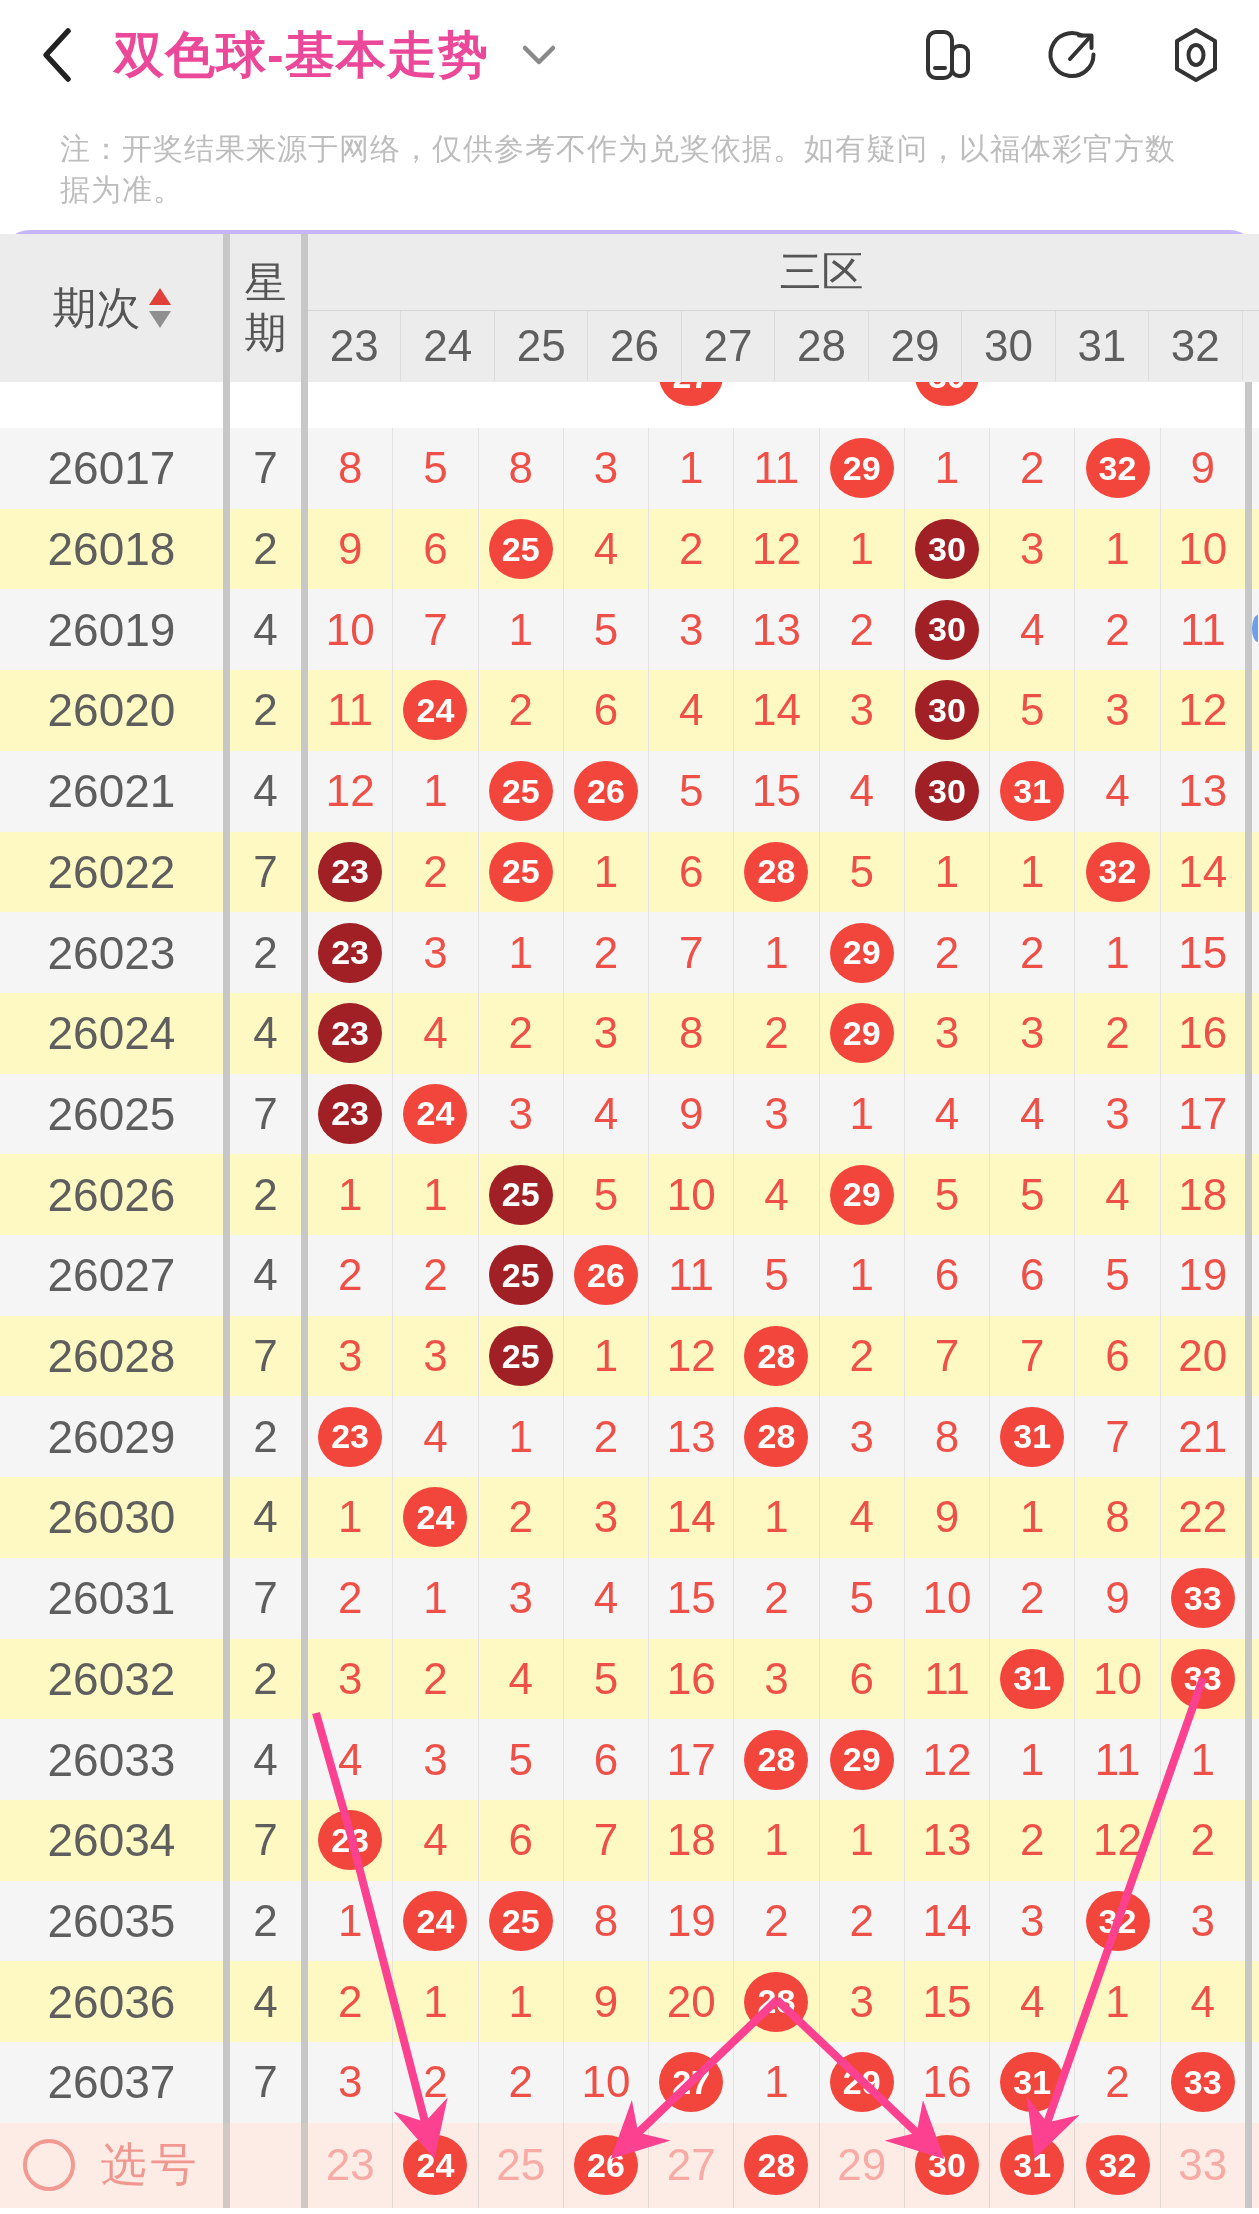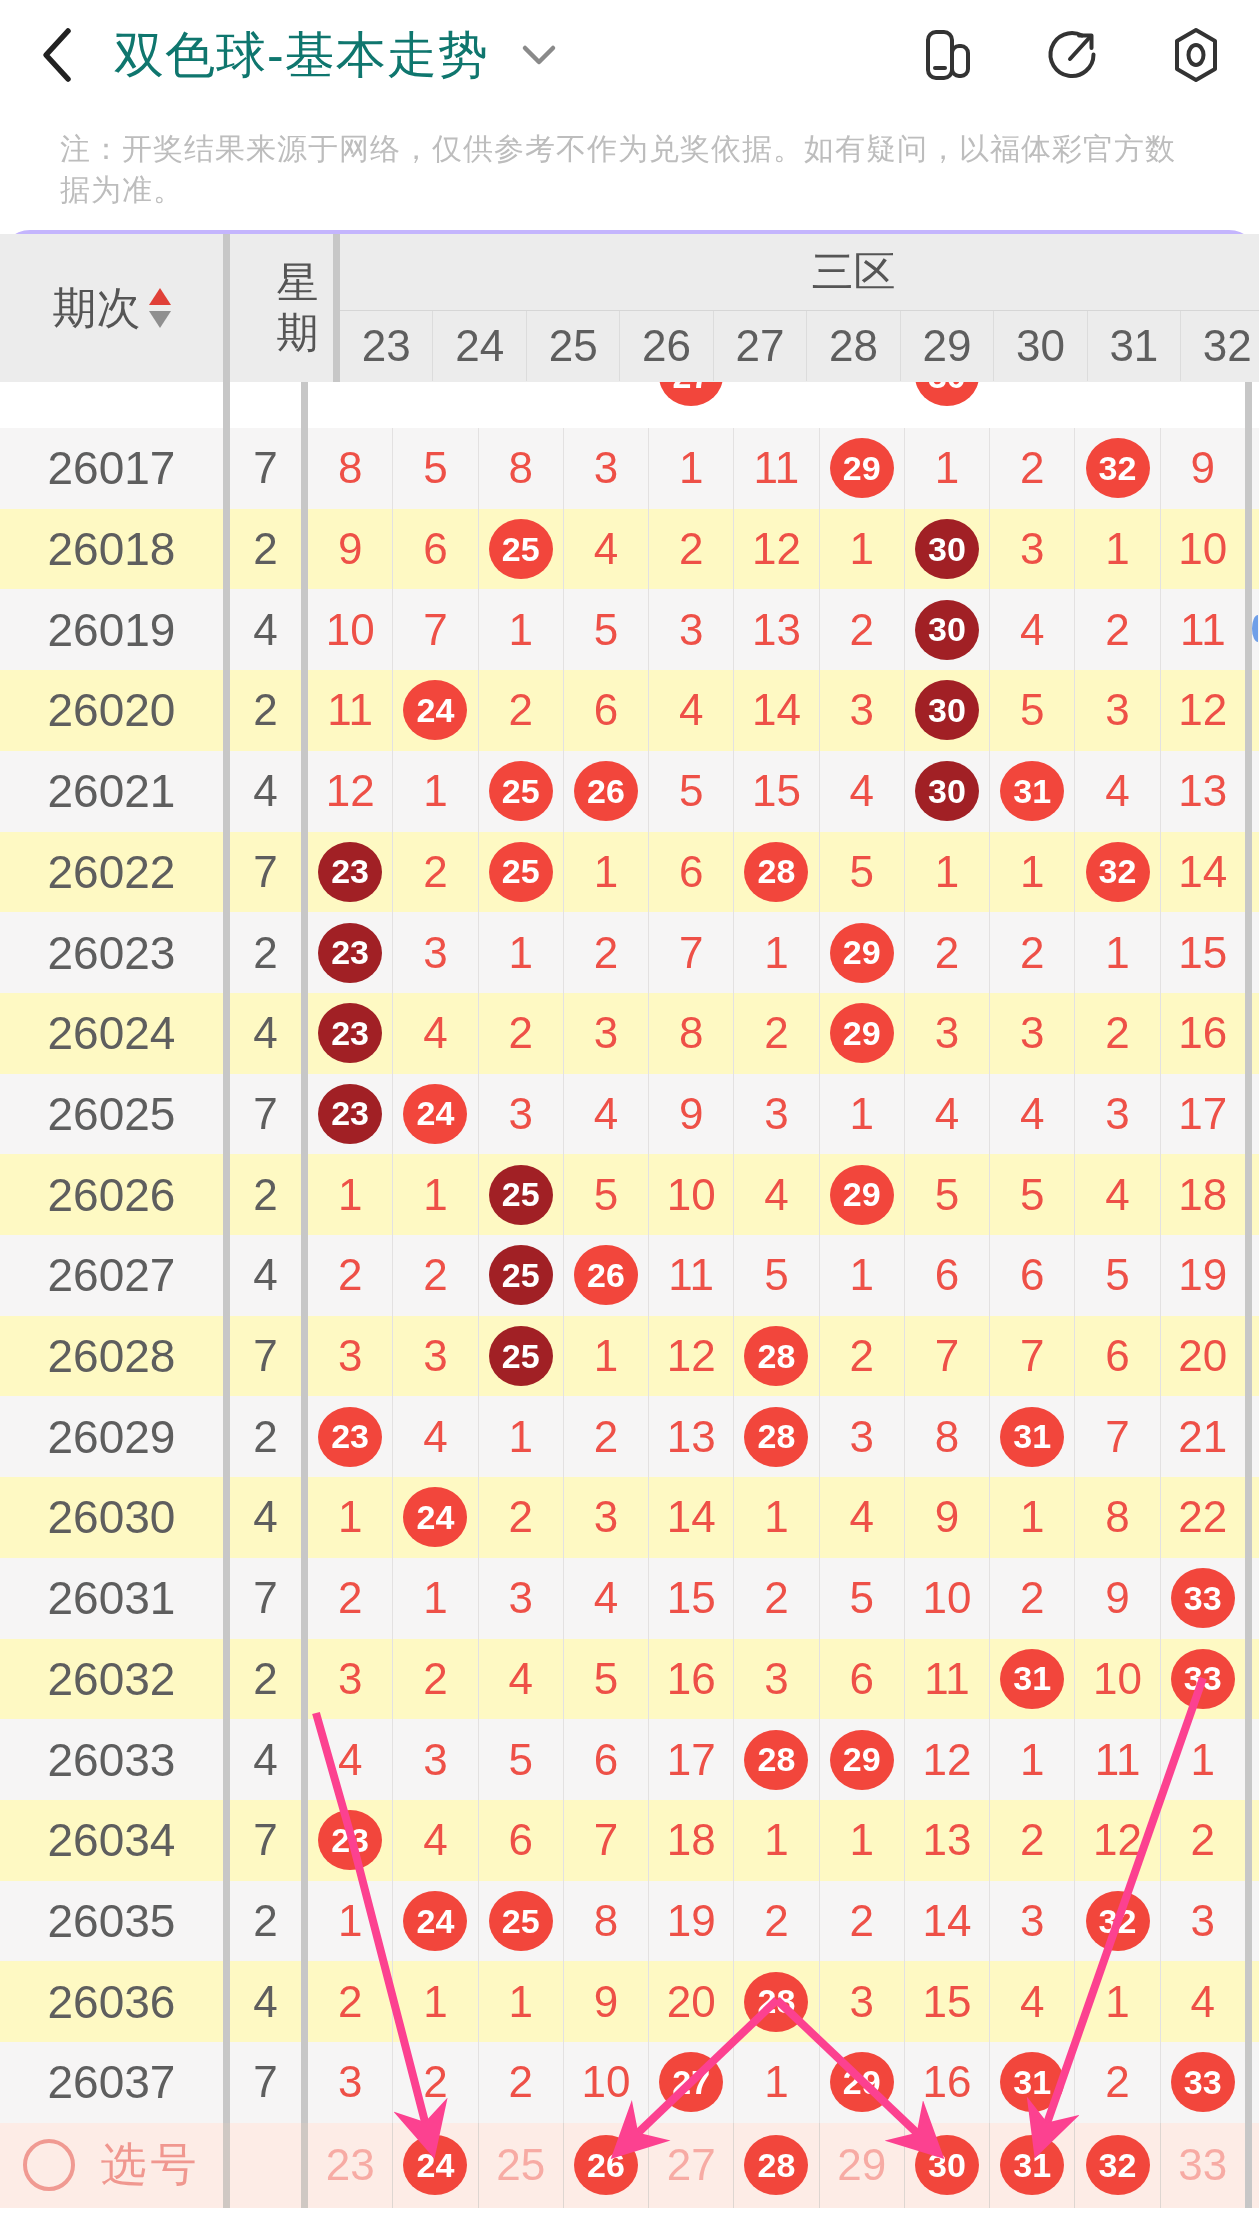--- a/index.html
+++ b/index.html
@@ -2,21 +2,21 @@
 <html><head>
 <meta charset="utf-8">
 <style>
   html,body{margin:0;padding:0;}
   body{width:1259px;height:2214px;background:#fff;font-family:"Liberation Sans","DejaVu Sans",sans-serif;position:relative;overflow:hidden;}
   .screen{position:relative;width:1259px;height:2214px;background:#fff;}
 
   
   .topbar{height:110px;display:flex;align-items:center;padding:0 34px;box-sizing:border-box;background:#fff;}
   .back{width:54px;height:60px;display:flex;align-items:center;justify-content:flex-start;cursor:pointer;}
-  .title{font-size:50px;font-weight:normal;color:#0f766e;margin-left:26px;letter-spacing:1px;}
+  .title{font-size:50px;font-weight:bold;color:#ec4899;margin-left:26px;letter-spacing:1px;}
   .caret{margin-left:28px;display:flex;align-items:center;}
   .bar-spacer{flex:1;}
   .bar-ic{width:58px;height:58px;margin-left:66px;display:flex;align-items:center;justify-content:center;}
 
   
   .noticewrap{height:120px;display:flex;align-items:center;padding:0 60px;box-sizing:border-box;}
   .notice{font-size:30px;color:#bdbdbd;letter-spacing:1px;}
 
   
   .trend{position:relative;border-top:4px solid #c4b5fd;border-radius:30px;}
@@ -24,21 +24,21 @@
   .wkc{width:71px;border-right:7px solid #c7c7c7;display:flex;align-items:center;justify-content:center;flex:none;}
   .cells{width:937px;display:flex;flex:none;}
   .cell{flex:1;display:flex;align-items:center;justify-content:center;border-right:1px solid #e3e1e1;box-sizing:border-box;position:relative;}
   .cell:last-child{border-right:none;}
   .tail{width:7px;border-left:7px solid #c7c7c7;flex:none;position:relative;}
 
   
   .thead{display:flex;height:148px;background:#ececec;}
   .th-period{font-size:44px;color:#555;}
   .sorticon{display:inline-flex;flex-direction:column;margin-left:8px;gap:6px;}
-  .th-week{font-size:42px;color:#555;text-align:center;line-height:1.2;padding-left:32px;}
+  .th-week{font-size:42px;color:#555;text-align:center;line-height:1.2;}
   .zw{width:1027px;flex:none;display:flex;flex-direction:column;}
   .zr{height:77px;display:flex;align-items:center;justify-content:center;font-size:42px;color:#555;border-bottom:1px solid #d6d6d6;box-sizing:border-box;}
   .hs{height:70px;display:flex;}
   .hn{flex:1;display:flex;align-items:center;justify-content:center;font-size:44px;color:#5e5e5e;border-right:1px solid #dcdcdc;box-sizing:border-box;}
   .hn:last-child{border-right:none;}
 
   
   .sliver{display:flex;height:46px;background:#fff;}
   .sliver .cells{position:relative;overflow:hidden;}
 

